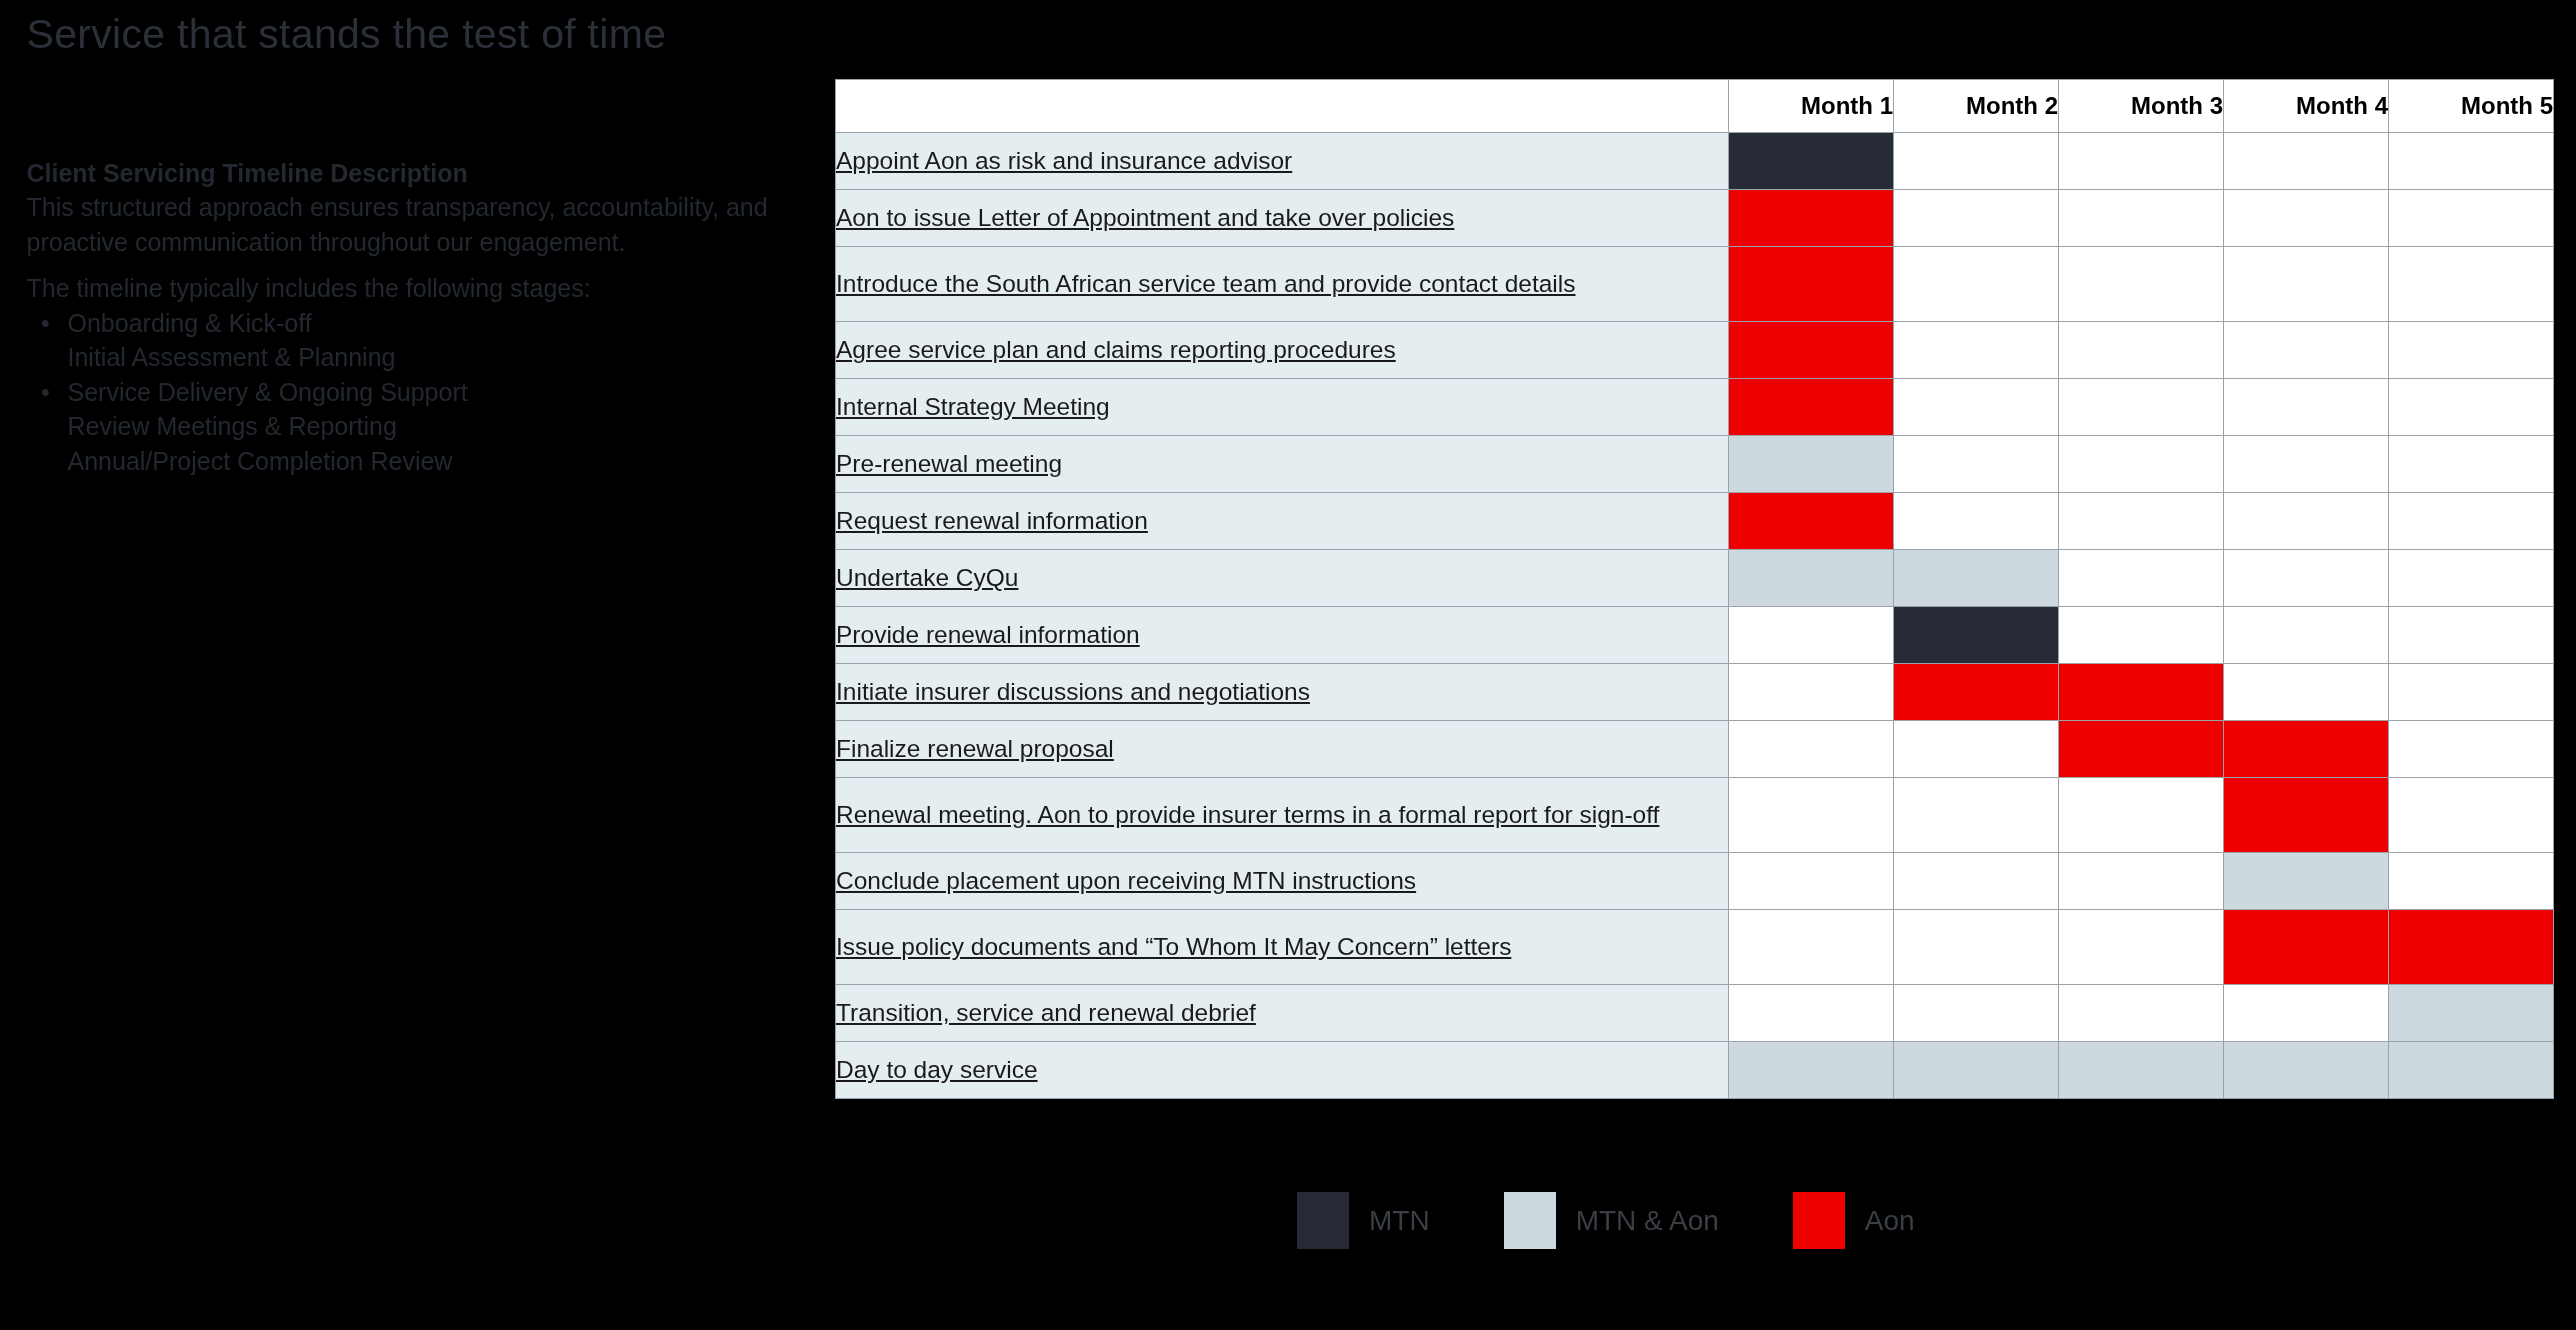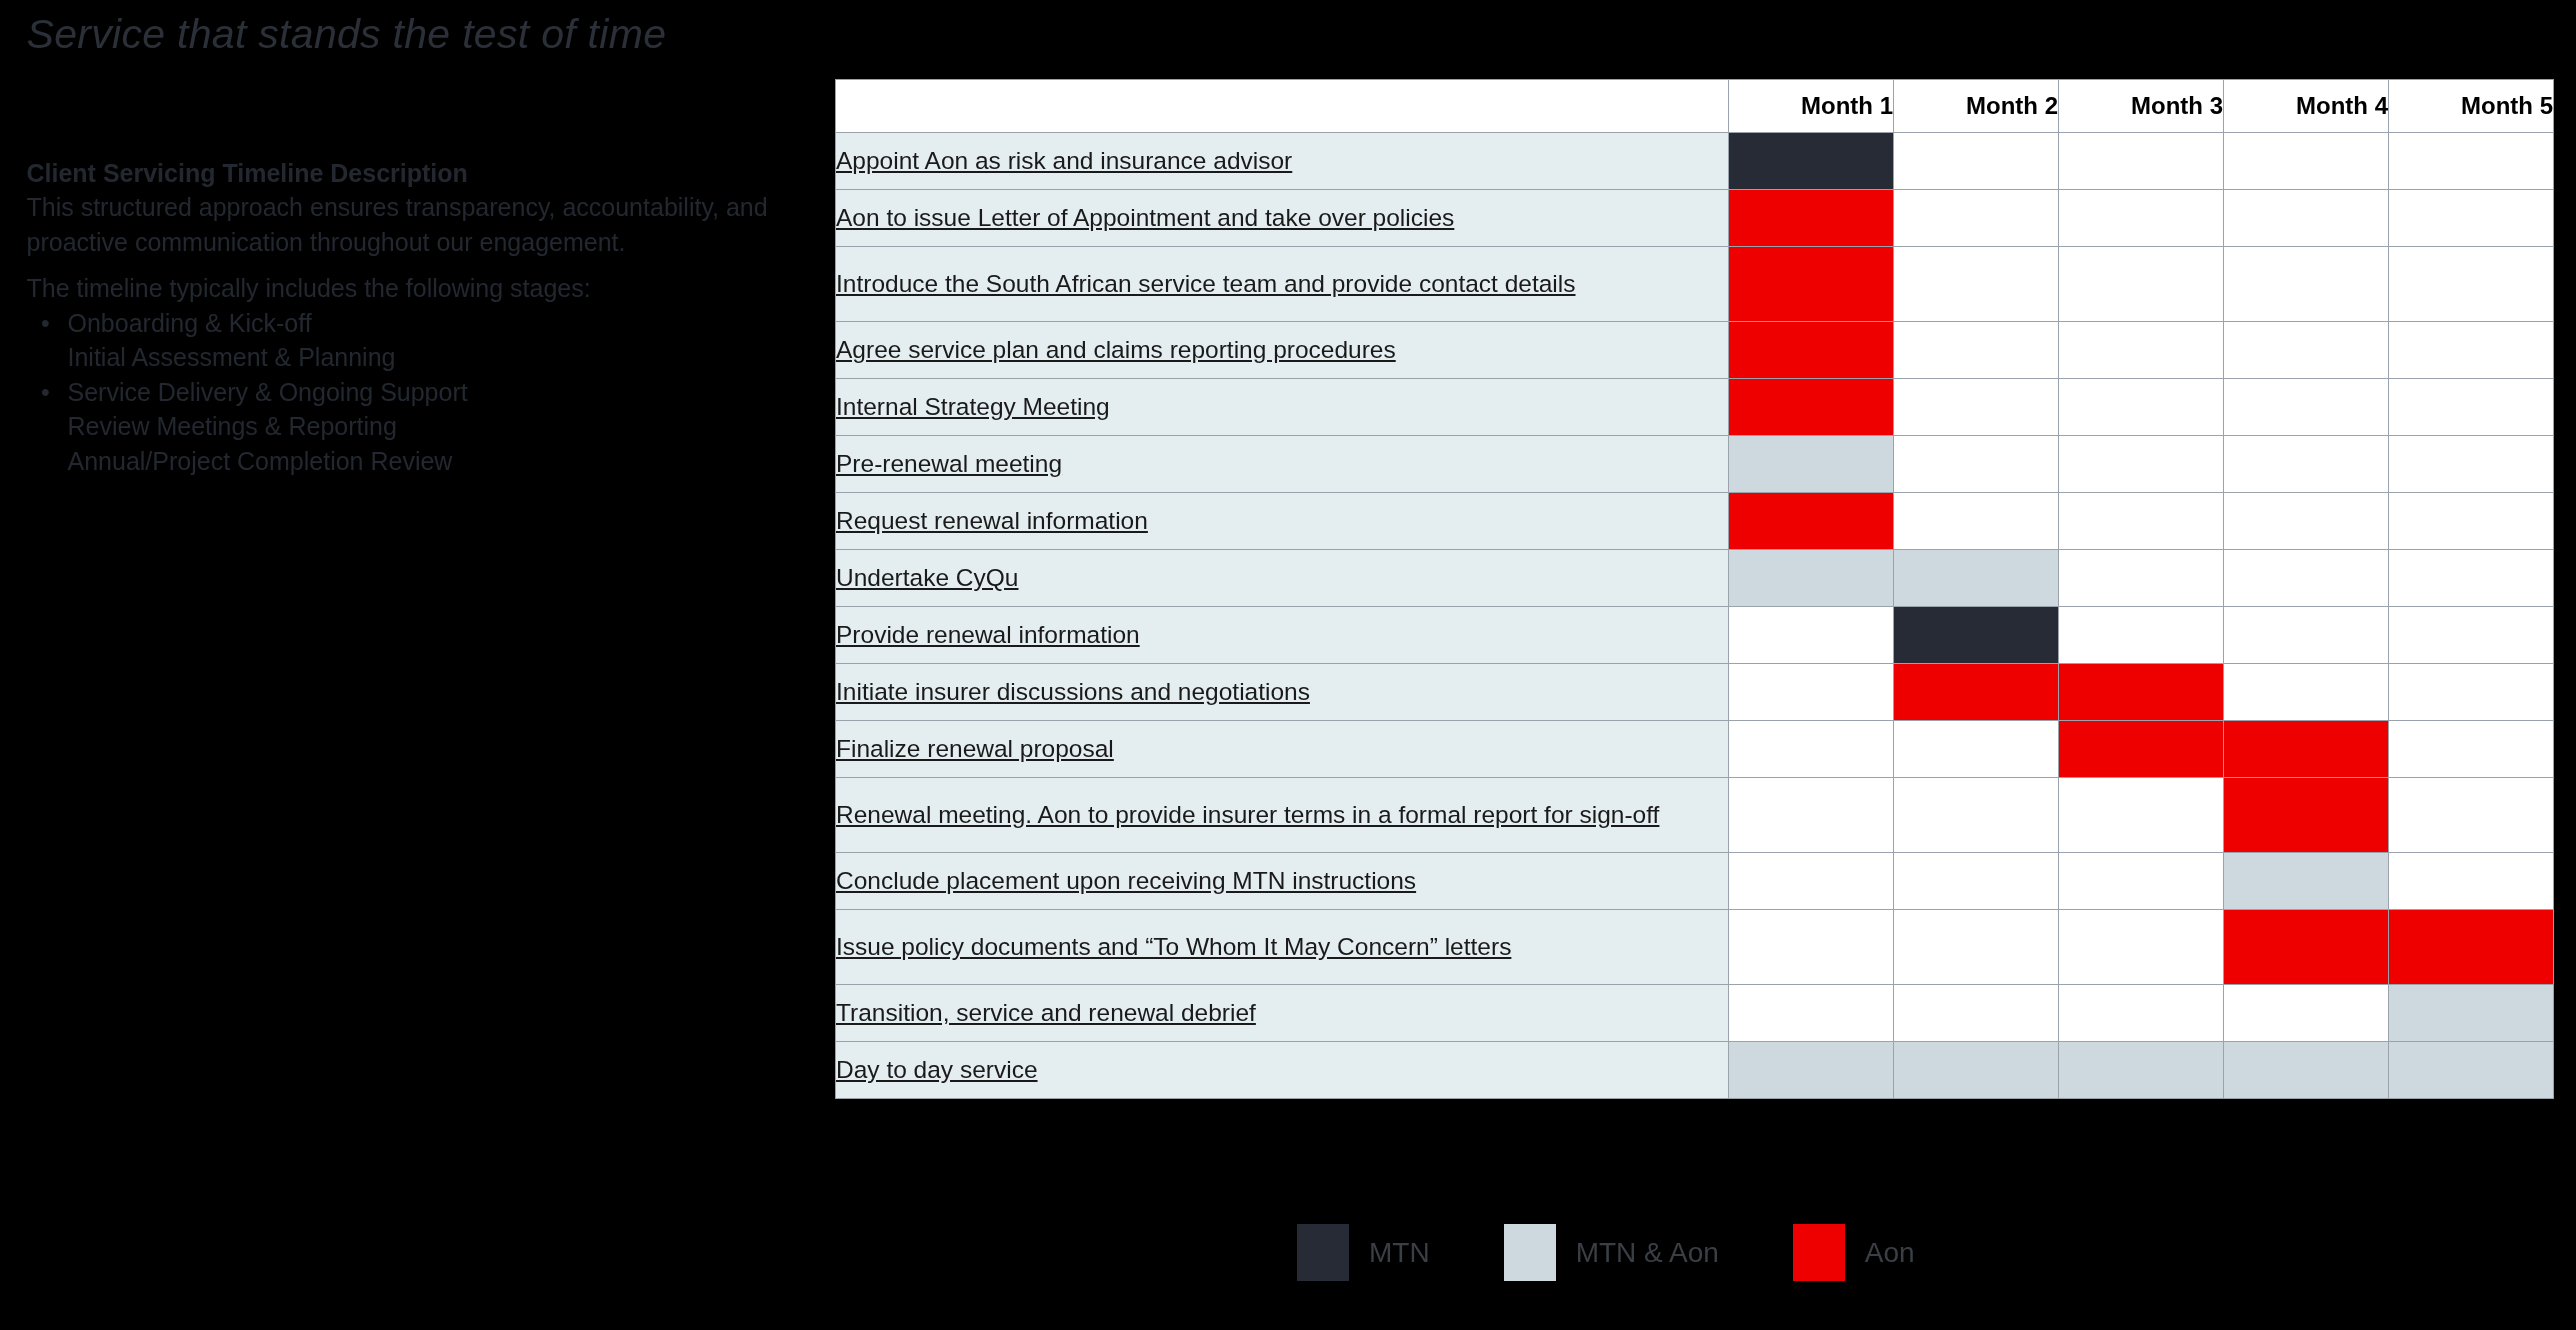--- a/index.html
+++ b/index.html
@@ -25,21 +25,20 @@
   }
 
   #slide-title {
     font-size: 41px;
     font-weight: 400;
     color: #2b3038;
     letter-spacing: 0.3px;
     margin: 0 0 16px 0;
     padding-top: 5.3px;
     line-height: 1.1;
-    font-style: italic;
   }
 
   #desc-block {
     margin-top: 99px;
     color: #232830;
     font-size: 25px;
     line-height: 1.38;
   }
   #desc-heading {
     font-weight: bold;
@@ -128,21 +127,21 @@
   td.month-cell.mtnaon { background: #cdd9de; }
   td.month-cell.aon { background: #ee0000; }
 
   tr.row-h1 td { height: 56px; }
   tr.row-h2 td { height: 74px; }
 
   
   #legend {
     position: absolute;
     left: 1297px;
-    top: 1224px;
+    top: 1192px;
     display: flex;
     align-items: center;
   }
   .legend-item {
     display: flex;
     align-items: center;
     margin-right: 74px;
   }
   .legend-swatch {
     width: 52px;

